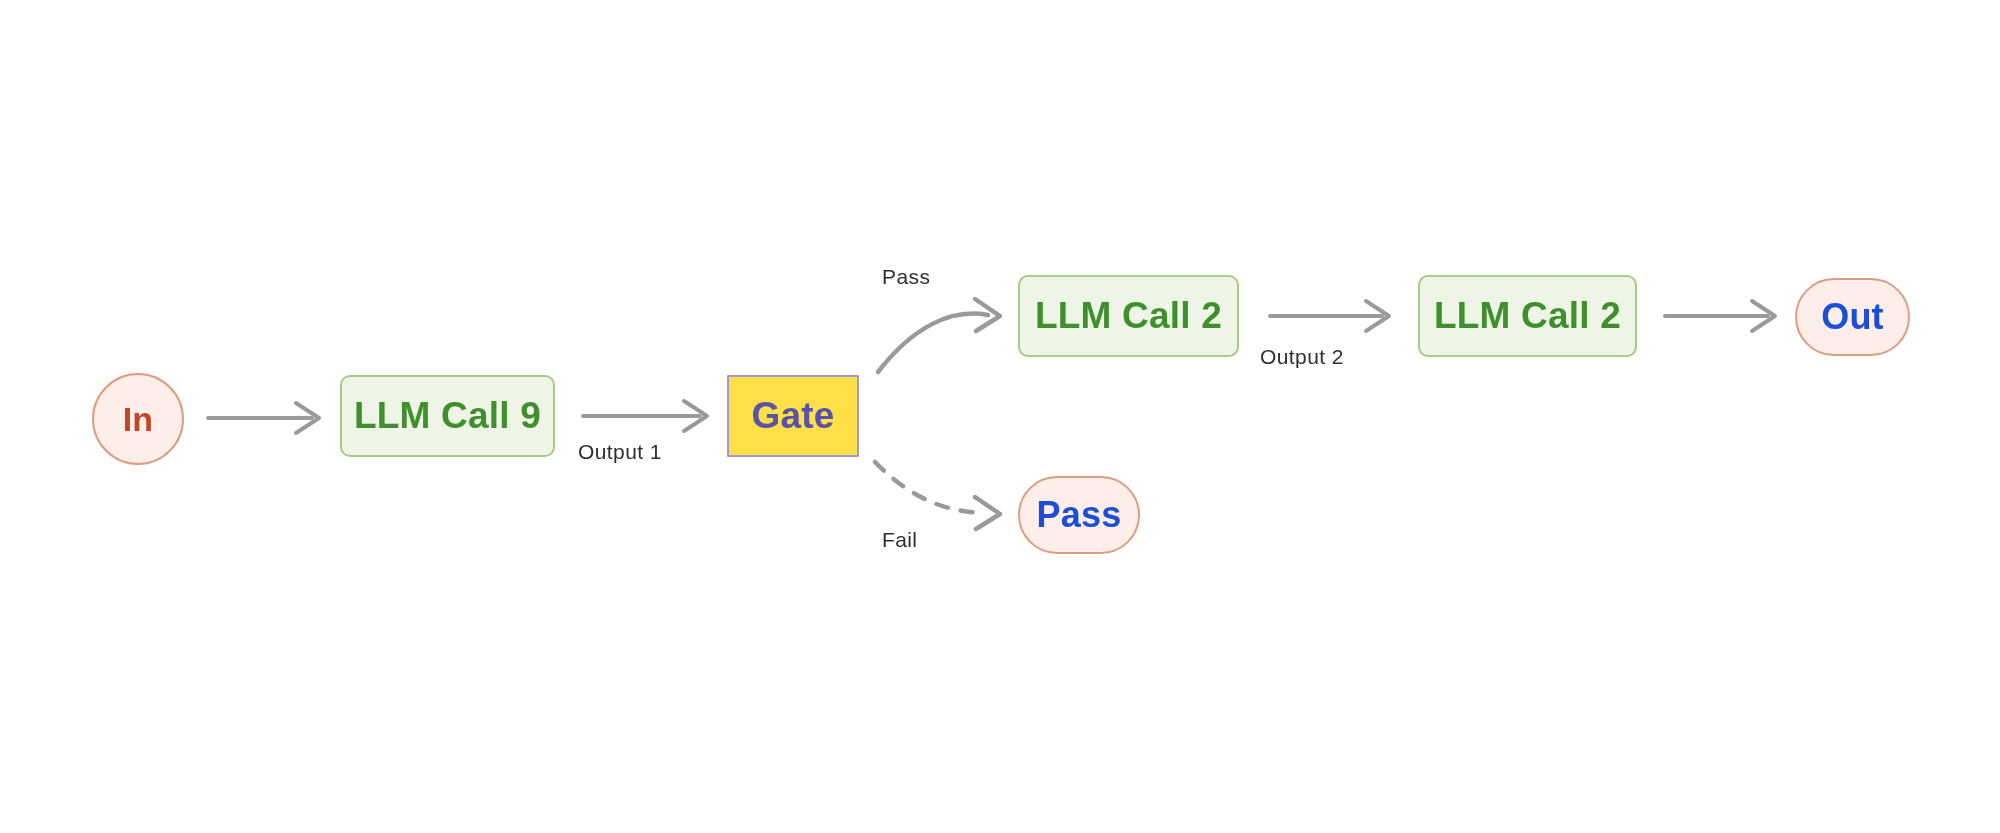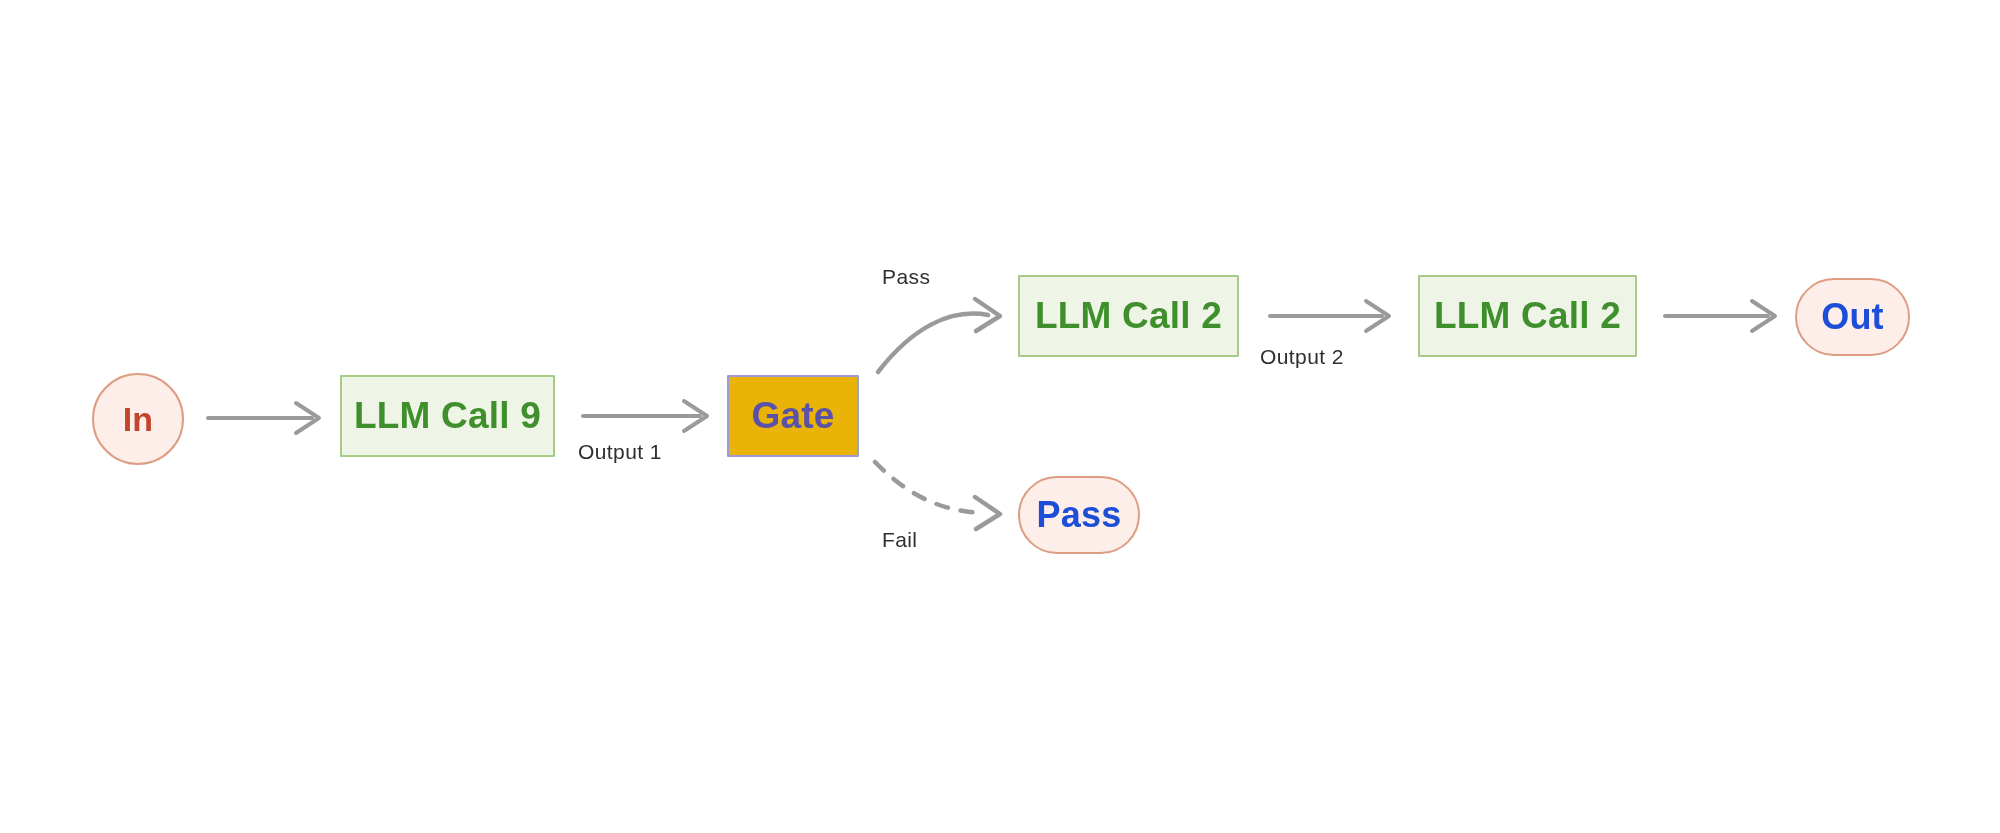--- a/index.html
+++ b/index.html
@@ -39,26 +39,26 @@
     letter-spacing: .2px;
     white-space: nowrap;
   }
 
   
   .node.proc {
     background: #eef5e6;
     border: 2px solid #a8cc84;
     color: #3f8f2d;
     font-size: 37px;
-    border-radius: 1px;
+    border-radius: 10px;
   }
 
   
   .node.gate {
-    background: #eab308;
+    background: #fde047;
     border: 2px solid #9b9bd6;
     color: #5a51a9;
     font-size: 37px;
     border-radius: 1px;
   }
 
   
   .node.term-circle {
     background: #fdeee9;
     border: 2px solid #dd9d83;

